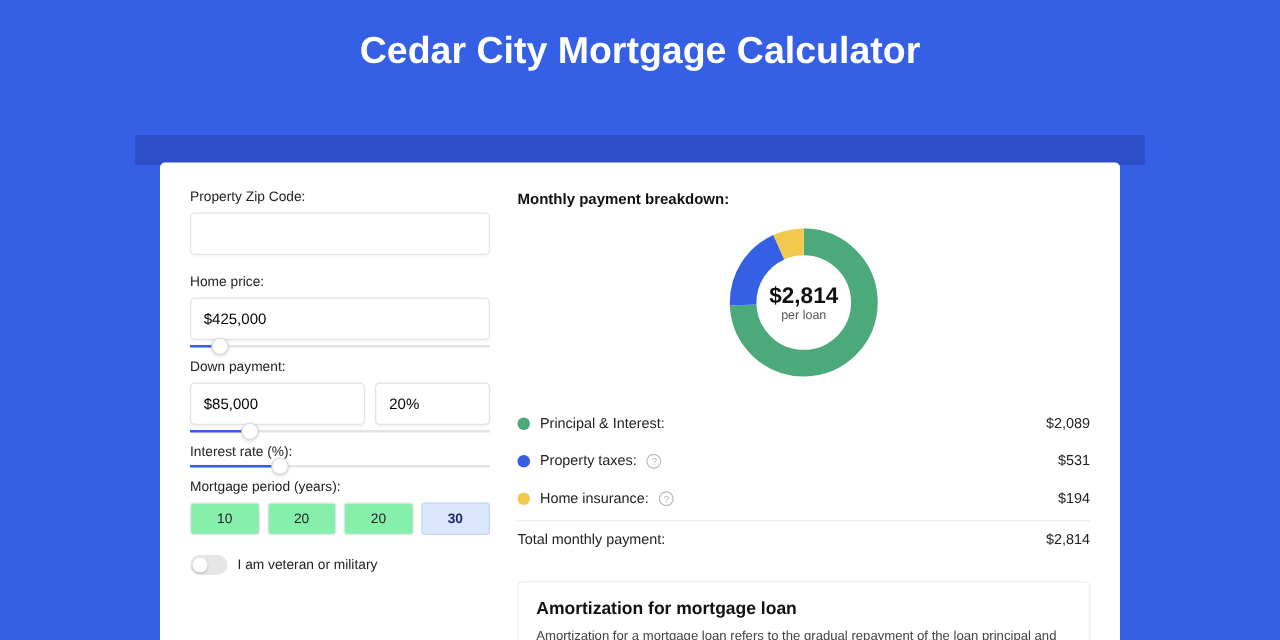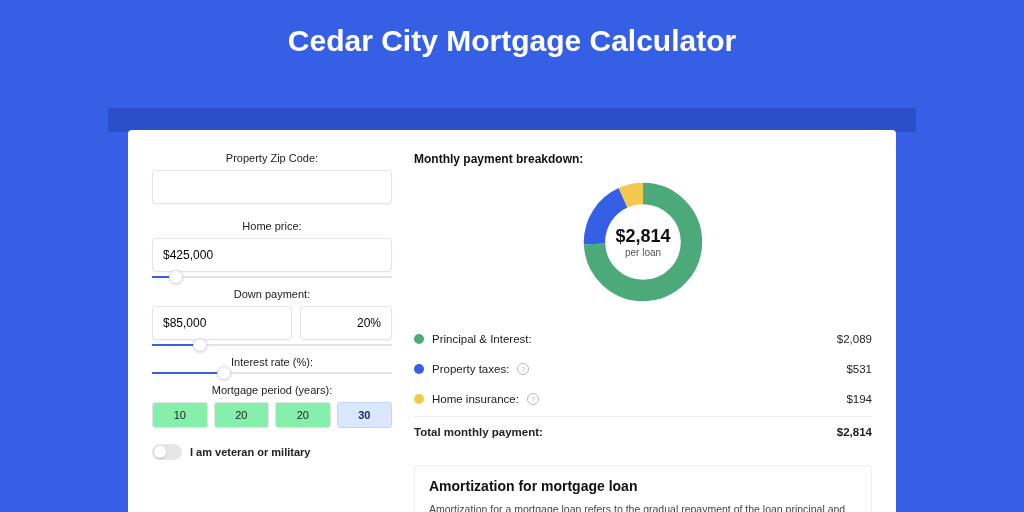--- a/index.html
+++ b/index.html
@@ -2,52 +2,52 @@
 <html><head>
 <meta charset="utf-8">
 <style>
   * { box-sizing: border-box; margin: 0; padding: 0; font-family: -apple-system, BlinkMacSystemFont, "Segoe UI", Arial, sans-serif; }
   body { width: 1024px; height: 512px; background: #355fe5; overflow: hidden; position: relative; }
   .page-title { color: #fff; font-size: 30px; font-weight: 700; text-align: center; padding: 24px 0 18px; }
   .inner-band { position: absolute; top: 108px; left: 108px; width: 808px; height: 24px; background: #2c4ec6; }
   .card { position: absolute; top: 130px; left: 128px; width: 768px; height: 382px; background: #fff; border-radius: 4px 4px 0 0; padding: 22px 24px 0; display: flex; gap: 22px; }
   .left { width: 240px; flex-shrink: 0; }
   .right { flex: 1; min-width: 0; }
-  .field-label { font-size: 11px; color: #222; margin-bottom: 6px; text-align: center; }
+  .field-label { font-size: 11px; color: #222; margin-bottom: 6px; }
   .field-group { margin-bottom: 16px; }
   .text-input { width: 100%; height: 34px; border: 1px solid #e3e3e3; border-radius: 4px; padding: 0 10px; font-size: 12px; background: #fff; box-shadow: 0 1px 2px rgba(0,0,0,0.04); }
   .slider-wrap { position: relative; height: 0; margin-top: 8px; }
   .slider-track { position: absolute; top: -4px; left: 0; right: 0; height: 2px; background: #e3e3e3; }
   .slider-fill { position: absolute; top: -4px; left: 0; height: 2px; background: #355fe5; }
   .slider-handle { position: absolute; top: -10px; width: 14px; height: 14px; border-radius: 50%; background: #fff; border: 1px solid #ddd; box-shadow: 0 1px 3px rgba(0,0,0,0.15); margin-left: -7px; }
   .dp-row { display: flex; gap: 8px; }
   .dp-row .text-input:first-child { flex: 1.7; }
-  .dp-row .text-input:last-child { flex: 1; text-align: right; }
+  .dp-row .text-input:last-child { flex: 1; }
   .period-row { display: flex; gap: 6px; }
   .period-btn { flex: 1; height: 26px; font-size: 11px; border: 1px solid #e3e3e3; border-radius: 3px; background: #86efac; color: #222; cursor: pointer; }
   .period-btn.active { background: #dbe6ff; border-color: #c3d4ff; color: #1d2a6b; font-weight: 600; }
-  .vet-row { display: flex; align-items: center; gap: 8px; margin-top: 4px; font-weight: bold; }
+  .vet-row { display: flex; align-items: center; gap: 8px; margin-top: 4px; }
   .toggle { width: 30px; height: 16px; border-radius: 10px; background: #e6e6e6; position: relative; }
   .toggle-knob { position: absolute; width: 12px; height: 12px; border-radius: 50%; background: #fff; top: 2px; left: 2px; box-shadow: 0 1px 2px rgba(0,0,0,0.2); }
   .vet-label { font-size: 11px; color: #222; }
   .section-title { font-size: 12px; font-weight: 700; color: #111; margin-bottom: 12px; }
   .donut-wrap { display: flex; justify-content: center; margin-bottom: 18px; }
   .donut { position: relative; width: 128px; height: 128px; }
   .donut svg { width: 128px; height: 128px; transform: rotate(-90deg); }
   .donut-center { position: absolute; inset: 0; display: flex; flex-direction: column; align-items: center; justify-content: center; }
   .donut-amount { font-size: 18px; font-weight: 700; color: #111; }
   .donut-sub { font-size: 10px; color: #555; }
   .legend-row { display: flex; align-items: center; justify-content: space-between; padding: 9px 0; font-size: 11.5px; color: #222; }
   .legend-left { display: flex; align-items: center; gap: 8px; }
   .swatch { width: 10px; height: 10px; border-radius: 50%; }
   .sw-green { background: #4ca97a; }
   .sw-blue { background: #355fe5; }
   .sw-yellow { background: #f2c94c; }
   .info-icon { width: 12px; height: 12px; border-radius: 50%; border: 1px solid #bbb; color: #bbb; font-size: 8px; display: inline-flex; align-items: center; justify-content: center; }
-  .legend-total { border-top: 1px solid #eee; font-weight: 700; margin-top: 2px; }
+  .legend-total { border-top: 1px solid #eee; font-weight: 400; margin-top: 2px; }
   .amort-box { margin-top: 18px; border: 1px solid #eee; border-radius: 4px; padding: 12px 14px; }
   .amort-title { font-size: 14px; font-weight: 700; margin-bottom: 8px; color: #111; }
   .amort-text { font-size: 10.5px; color: #444; line-height: 1.45; }
 </style>
 </head>
 <body>
 
 <h1 class="page-title">Cedar City Mortgage Calculator</h1>
 <div class="inner-band"></div>
 

